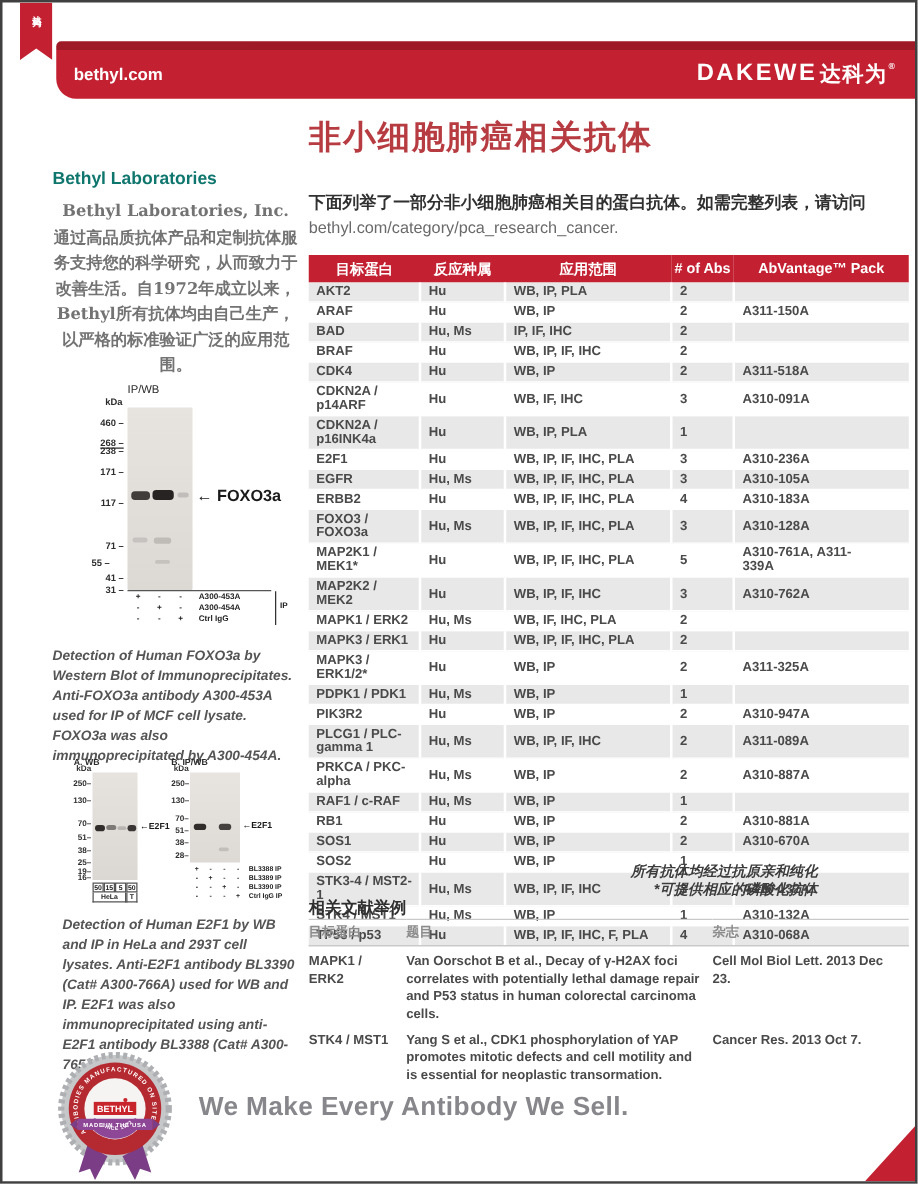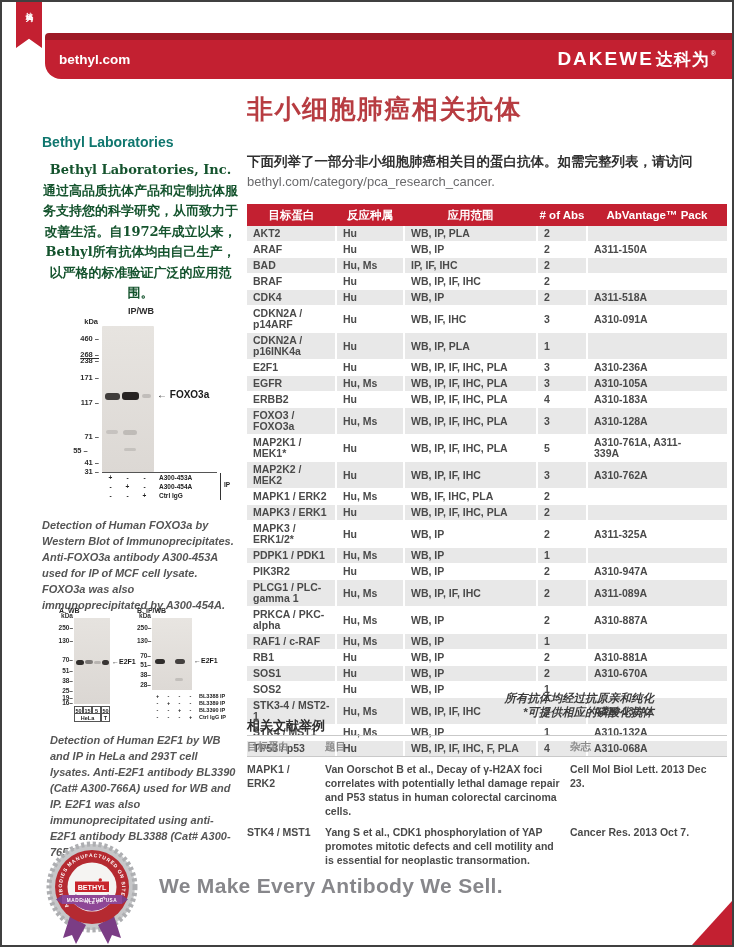--- a/index.html
+++ b/index.html
@@ -24,37 +24,37 @@
   .brand .reg{font-size:7px;vertical-align:top;margin-left:1px;align-self:flex-start;margin-top:2px;}
 
   
   #title{position:absolute;left:245px;top:90px;font-size:26px;font-weight:700;color:#b73c41;letter-spacing:1.5px;}
   #intro1{position:absolute;left:245px;top:151px;font-size:13.5px;font-weight:700;color:#303030;}
   #intro2{position:absolute;left:245px;top:172px;font-size:13px;color:#6a6a6c;}
 
   
   #sb-head{position:absolute;left:40px;top:132px;font-size:14px;font-weight:700;color:#0f766e;}
   #sb-about{position:absolute;left:40px;top:158px;width:197px;font:700 13px/1.58 "DejaVu Serif",serif;
-            color:#14532d;text-align:center;}
+            color:#737373;text-align:center;}
 
   
   #fig1{position:absolute;left:60px;top:302px;width:175px;height:212px;font-family:"Liberation Sans",sans-serif;}
-  #fig1 .wb-title{position:absolute;left:40px;width:52px;top:2px;text-align:right;font-size:9px;font-weight:700;color:#2b2b2b;}
+  #fig1 .wb-title{position:absolute;left:40px;width:52px;top:2px;text-align:left;font-size:9px;font-weight:400;color:#2b2b2b;}
   #fig1 .kda{position:absolute;left:0;width:36px;text-align:right;top:13px;font-size:7.5px;font-weight:700;color:#2b2b2b;}
   #fig1 .blot{position:absolute;left:40px;top:22px;width:52px;height:146px;
               background:linear-gradient(#e7e4e0,#dcd8d4);border-radius:1px;}
   .band{position:absolute;background:#1d1a19;border-radius:3px;filter:blur(.4px);}
   #fig1 .b1{left:3px;width:15px;top:67px;height:7px;opacity:.82;}
   #fig1 .b2{left:20px;width:17px;top:66px;height:8px;opacity:.95;}
   #fig1 .b3{left:40px;width:9px;top:68px;height:4px;opacity:.16;}
   #fig1 .s1{left:4px;width:12px;top:104px;height:4px;opacity:.12;}
   #fig1 .s2{left:21px;width:14px;top:104px;height:5px;opacity:.16;}
   #fig1 .s3{left:22px;width:12px;top:122px;height:3px;opacity:.12;}
   #fig1 .lad{position:absolute;left:0;width:37px;text-align:right;font-size:7.5px;font-weight:700;color:#2e2e2e;}
-  #fig1 .arrow{position:absolute;left:95px;top:85px;font-size:10px;font-weight:700;color:#1a1a1a;}
+  #fig1 .arrow{position:absolute;left:95px;top:85px;font-size:13px;font-weight:700;color:#1a1a1a;}
   #fig1 .ipr{position:absolute;left:40px;display:flex;align-items:center;font-size:6.5px;font-weight:700;color:#222;}
   #fig1 .ipc{display:inline-block;width:17px;text-align:center;}
   #fig1 .ipl{margin-left:6px;width:50px;text-align:left;}
   #fig1 .bracket-line{position:absolute;left:158px;top:169px;height:27px;border-left:1px solid #333;}
   #fig1 .bracket-lab{position:absolute;left:162px;top:177px;font-size:6.5px;font-weight:700;color:#222;}
   #fig1 .ip-topline{position:absolute;left:40px;top:168px;width:115px;border-top:1px solid #555;}
 
   
   .caption{position:absolute;font:italic 600 11px/1.45 "Liberation Sans",sans-serif;color:#555;}
   #cap1{left:40px;top:516px;width:196px;}

